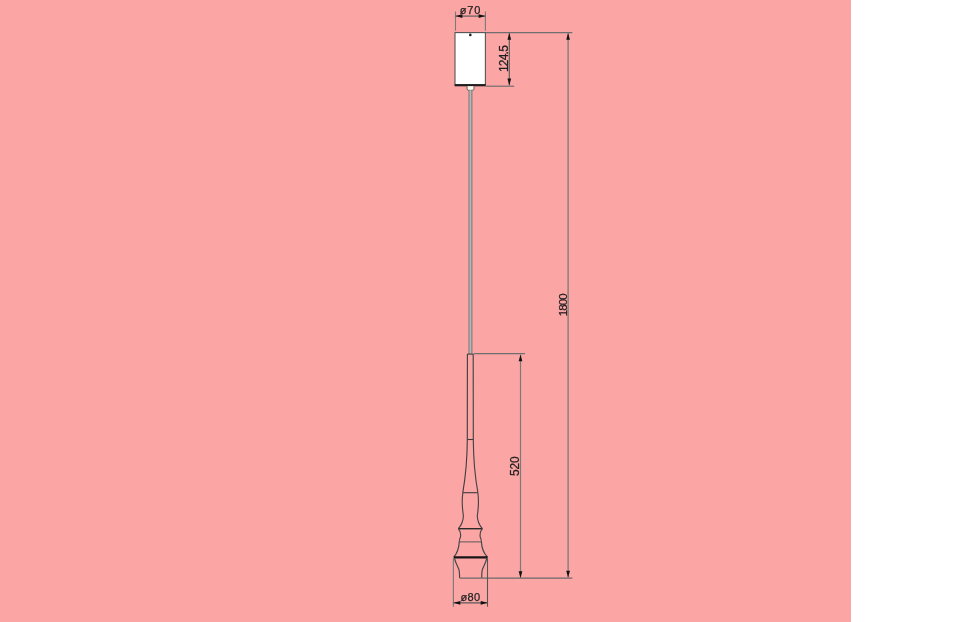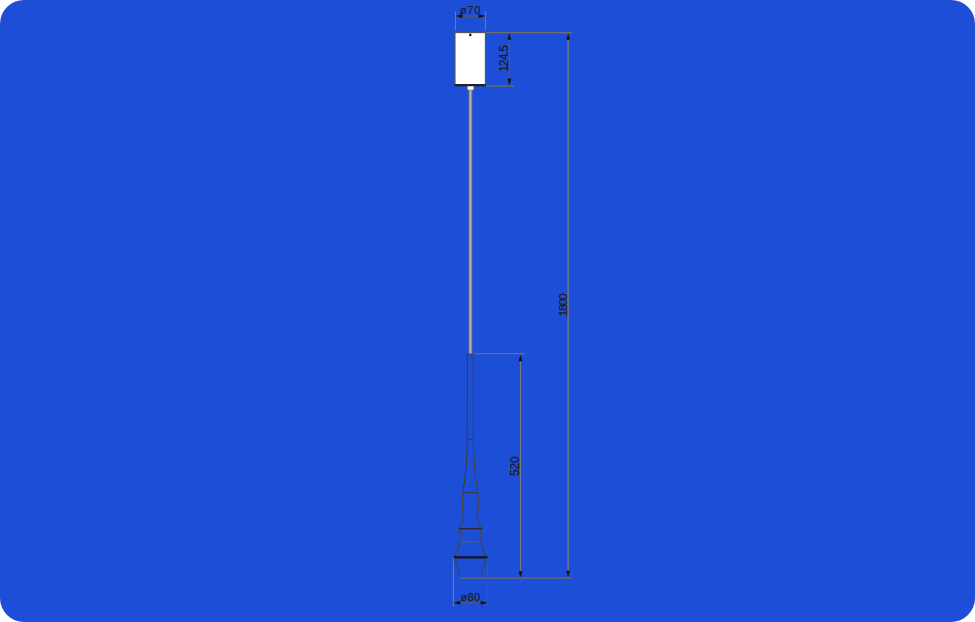--- a/index.html
+++ b/index.html
@@ -1,16 +1,16 @@
 <!DOCTYPE html>
 <html><head>
 <meta charset="utf-8">
 <style>
   html,body{margin:0;padding:0;background:#ffffff;}
-  .page{position:relative;width:975px;height:622px;background:#1d4ed8;overflow:hidden;border-radius:24px;}
+  .page{position:relative;width:851px;height:622px;background:#fca5a5;overflow:hidden;}
   svg{position:absolute;top:0;left:0;transform:translateZ(0);will-change:transform;}
   text{font-family:"Liberation Sans",sans-serif;fill:#1f1f1f;stroke:#1f1f1f;stroke-width:0.25;}
 </style>
 </head>
 <body>
 
 <div class="page">
 <svg width="975" height="622" viewBox="0 0 975 622">
 
   <line x1="455.0" y1="32.6" x2="572.3" y2="32.6" stroke="#6e6e6e" stroke-width="1.3"></line>

